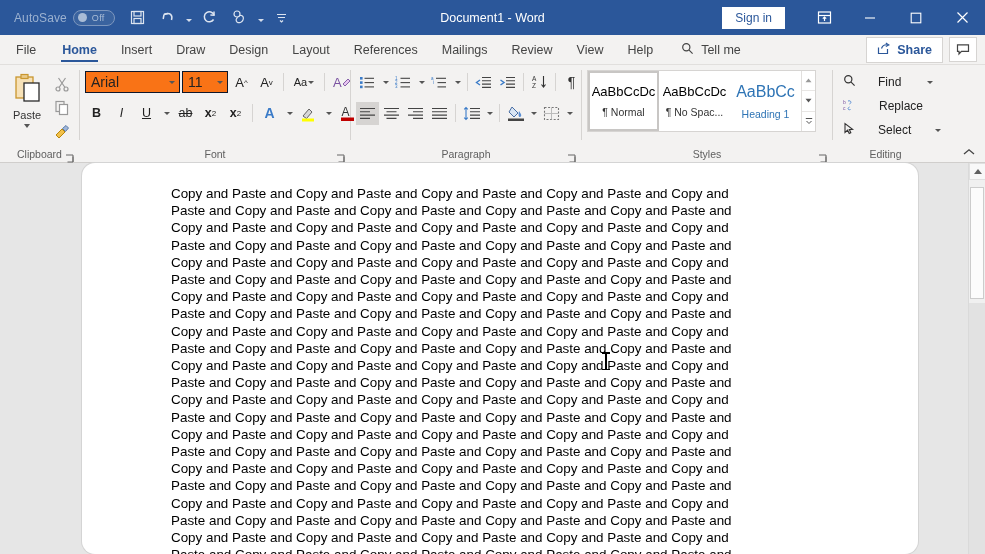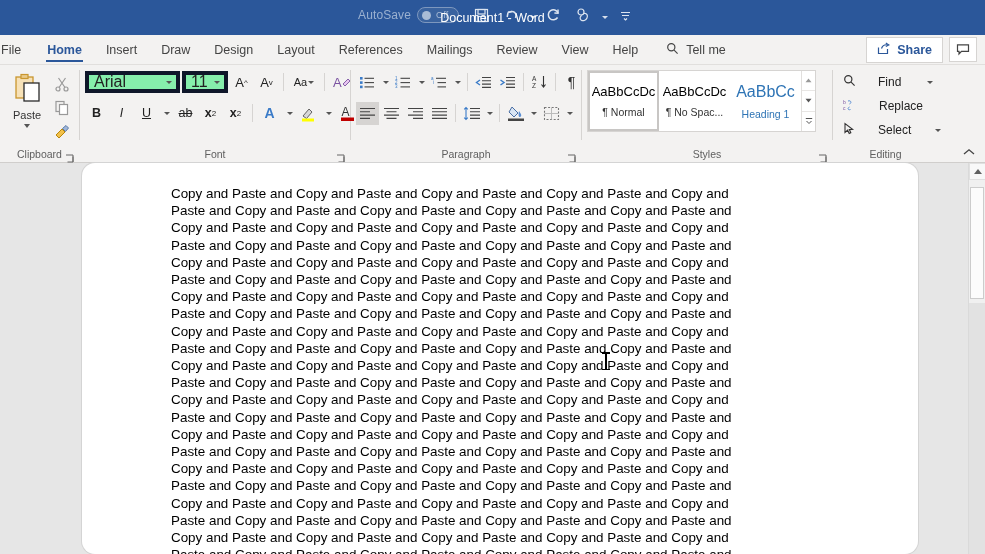--- a/index.html
+++ b/index.html
@@ -11,21 +11,20 @@
   }
 
   
   .titlebar {
     height: 35px;
     background: #2B579A;
     display: flex;
     align-items: center;
     position: relative;
     color: #ffffff;
-    flex-direction: column;
   }
   .qat { display: flex; align-items: center; padding-left: 14px; gap: 0px; }
   .autosave-label {
     font-size: 12px; color: #9BB1D0; letter-spacing: .1px;
     margin-right: 6px;
   }
   .toggle {
     width: 42px; height: 16px; border-radius: 8px;
     border: 1px solid #7D97BE; background: #3A639F;
     display: flex; align-items: center; position: relative;
@@ -85,21 +84,21 @@
     display: flex; align-items: stretch;
     border-bottom: 1px solid #E1DFDD;
     position: relative;
   }
   .tab {
     padding: 0 12px;
     display: flex; align-items: center;
     font-size: 12.5px; color: #444444;
     position: relative; cursor: default;
   }
-  .tab:first-child { padding-left: 1px; padding-right: 14px; }
+  .tab:first-child { padding-left: 16px; padding-right: 14px; }
   .tab.active { color: #2B579A; font-weight: bold; }
   .tab.active::after {
     content: ""; position: absolute;
     left: 11px; right: 11px; bottom: 2px; height: 2.5px;
     background: #2B579A;
   }
   .tellme {
     display: flex; align-items: center; gap: 7px;
     padding: 0 12px 0 16px; font-size: 12.5px; color: #444;
     cursor: default;
@@ -170,23 +169,23 @@
   }
 
   
   .font-group { width: 270px; }
   .font-row {
     display: flex; align-items: center; gap: 2px;
     padding-left: 5px; height: 26px;
   }
   .font-row.r2 { margin-top: 5px; }
   .combo {
-    border: 4px solid #0f172a; background: #86efac; height: 22px;
+    border: 1px solid #0f172a; background: #f97316; height: 22px;
     display: flex; align-items: center;
-    font-size: 16px; color: #222; cursor: default;
+    font-size: 14px; color: #222; cursor: default;
   }
   .combo .val { padding: 0 4px 0 5px; flex: 1; white-space: nowrap; overflow: hidden; }
   .combo .arrow {
     width: 15px; display: flex; align-items: center; justify-content: center;
   }
   .font-name { width: 95px; }
   .font-size { width: 46px; }
   .rbtn {
     min-width: 23px; height: 23px; padding: 0 2px;
     display: flex; align-items: center; justify-content: center;

